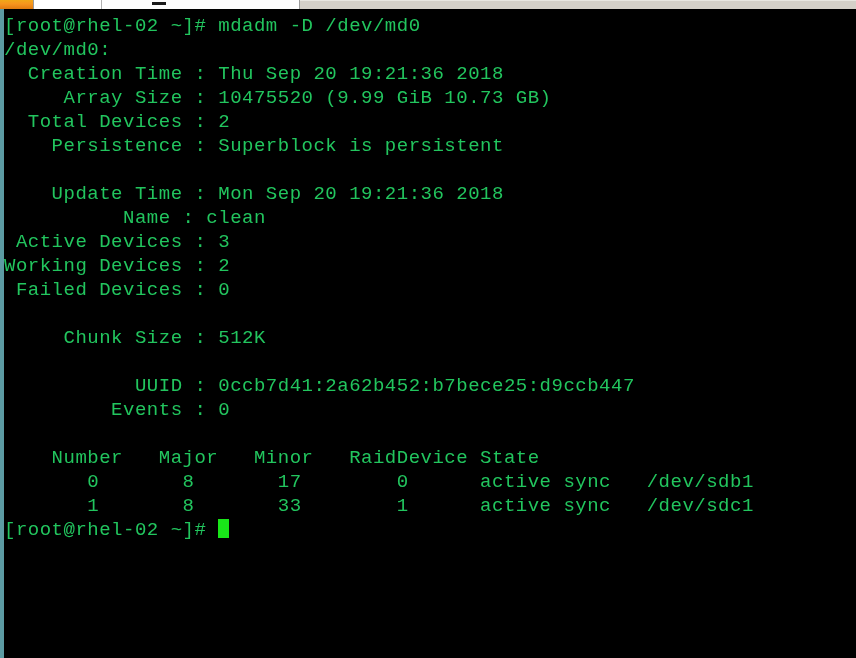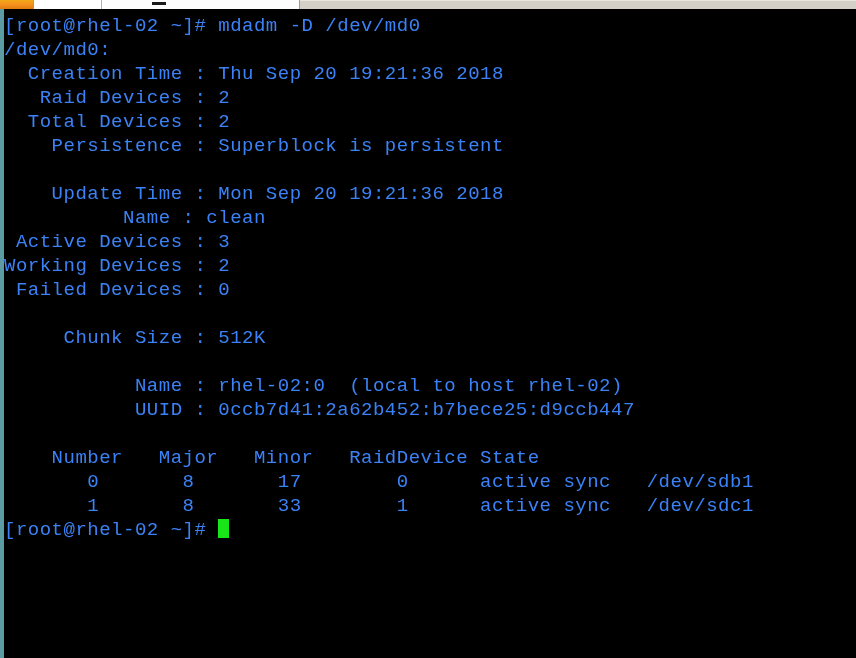--- a/index.html
+++ b/index.html
@@ -80,21 +80,21 @@
     position: relative;
     padding: 5px 0 0 0;
     margin-left: -4px;
   }
   .term-line {
     display: block;
     height: 24px;
     line-height: 24px;
     font-size: 19px;
     font-family: "Liberation Mono", "DejaVu Sans Mono", monospace;
-    color: #3b82f6;
+    color: #22c55e;
     white-space: pre;
     letter-spacing: 0.5px;
     padding-left: 4px;
   }
   .term-line.blank {
     color: transparent;
   }
   .cursor-block {
     display: inline-block;
     width: 11px;
@@ -114,34 +114,34 @@
   </div>
   <div id="chrome-rest"></div>
 </div>
 
 <div id="terminal">
   <div id="terminal-screen">
 
     <span class="term-line">[root@rhel-02 ~]# mdadm -D /dev/md0</span>
     <span class="term-line">/dev/md0:</span>
     <span class="term-line">  Creation Time : Thu Sep 20 19:21:36 2018</span>
-    <span class="term-line">   Raid Devices : 2</span>
+    <span class="term-line">     Array Size : 10475520 (9.99 GiB 10.73 GB)</span>
     <span class="term-line">  Total Devices : 2</span>
     <span class="term-line">    Persistence : Superblock is persistent</span>
     <span class="term-line blank"></span>
     <span class="term-line">    Update Time : Mon Sep 20 19:21:36 2018</span>
     <span class="term-line">          Name : clean</span>
     <span class="term-line"> Active Devices : 3</span>
     <span class="term-line">Working Devices : 2</span>
     <span class="term-line"> Failed Devices : 0</span>
     <span class="term-line blank"></span>
     <span class="term-line">     Chunk Size : 512K</span>
     <span class="term-line blank"></span>
-    <span class="term-line">           Name : rhel-02:0  (local to host rhel-02)</span>
     <span class="term-line">           UUID : 0ccb7d41:2a62b452:b7bece25:d9ccb447</span>
+    <span class="term-line">         Events : 0</span>
     <span class="term-line blank"></span>
     <span class="term-line">    Number   Major   Minor   RaidDevice State</span>
     <span class="term-line">       0       8       17        0      active sync   /dev/sdb1</span>
     <span class="term-line">       1       8       33        1      active sync   /dev/sdc1</span>
 
     <span class="term-line"><span>[root@rhel-02 ~]# </span><span class="cursor-block"></span></span>
 
   </div>
 </div>
 

